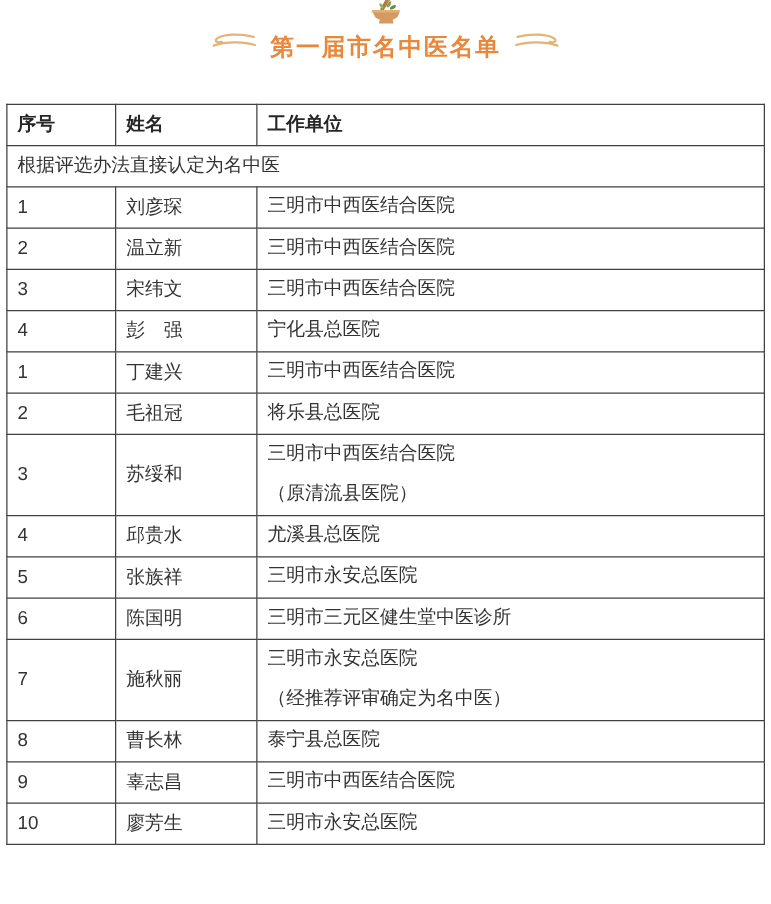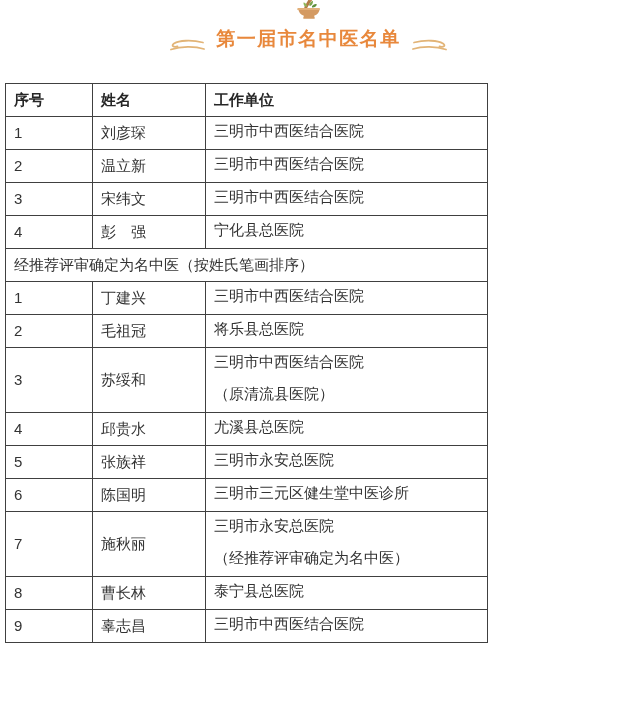--- a/index.html
+++ b/index.html
@@ -8,33 +8,33 @@
     width: 617px;
     background: #ffffff;
     font-family: "Liberation Sans", "DejaVu Sans", sans-serif;
   }
   .page { width: 617px; }
 
   
   .header-block { text-align: center; padding-top: 0; }
   .tcm-icon-wrap { height: 24px; line-height: 0; margin-top: -1px; }
   .title-line {
-    display: flex; align-items: flex-end; justify-content: center;
+    display: flex; align-items: flex-start; justify-content: center;
     gap: 11px; margin-top: 3px; height: 26px;
   }
   .page-title {
     margin: 0; font-size: 19px; font-weight: bold;
     color: #e8883c; letter-spacing: 1.5px; line-height: 26px;
   }
   .flourish { line-height: 0; }
   .flourish.right svg { transform: scaleX(-1); }
 
   
   table.doc-table {
-    width: 483px;
+    width: 607px;
     margin: 31px 5px 0 5px;
     border-collapse: collapse;
     table-layout: fixed;
   }
   .doc-table col.c-no   { width: 87px; }
   .doc-table col.c-name { width: 113px; }
   .doc-table th, .doc-table td {
     border: 1px solid #404040;
     padding: 4px 8px;
     font-size: 15px;
@@ -97,20 +97,23 @@
     </colgroup>
     <thead>
       <tr>
           <th>序号</th>
           <th>姓名</th>
           <th>工作单位</th>
         </tr>
     </thead>
     <tbody>
         <tr>
+          <td class="section-cell" colspan="3">根据评选办法直接认定为名中医</td>
+        </tr>
+        <tr>
           <td>1</td>
           <td>刘彦琛</td>
           <td>
             <div class="unit-line">三明市中西医结合医院</div>
           </td>
         </tr>
         <tr>
           <td>2</td>
           <td>温立新</td>
           <td>
@@ -125,23 +128,20 @@
           </td>
         </tr>
         <tr>
           <td>4</td>
           <td>彭　强</td>
           <td>
             <div class="unit-line">宁化县总医院</div>
           </td>
         </tr>
         <tr>
-          <td class="section-cell" colspan="3">经推荐评审确定为名中医（按姓氏笔画排序）</td>
-        </tr>
-        <tr>
           <td>1</td>
           <td>丁建兴</td>
           <td>
             <div class="unit-line">三明市中西医结合医院</div>
           </td>
         </tr>
         <tr>
           <td>2</td>
           <td>毛祖冠</td>
           <td>
@@ -192,16 +192,23 @@
             <div class="unit-line">泰宁县总医院</div>
           </td>
         </tr>
         <tr>
           <td>9</td>
           <td>辜志昌</td>
           <td>
             <div class="unit-line">三明市中西医结合医院</div>
           </td>
         </tr>
+        <tr>
+          <td>10</td>
+          <td>廖芳生</td>
+          <td>
+            <div class="unit-line">三明市永安总医院</div>
+          </td>
+        </tr>
       </tbody>
   </table>
 
 </div>
 
 </body></html>

